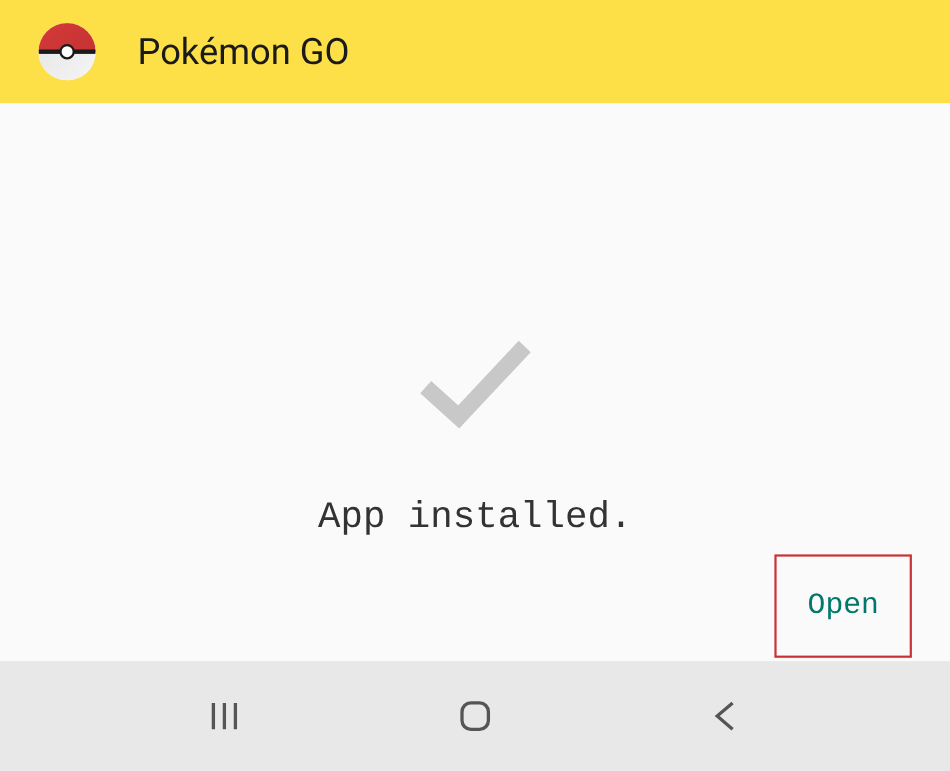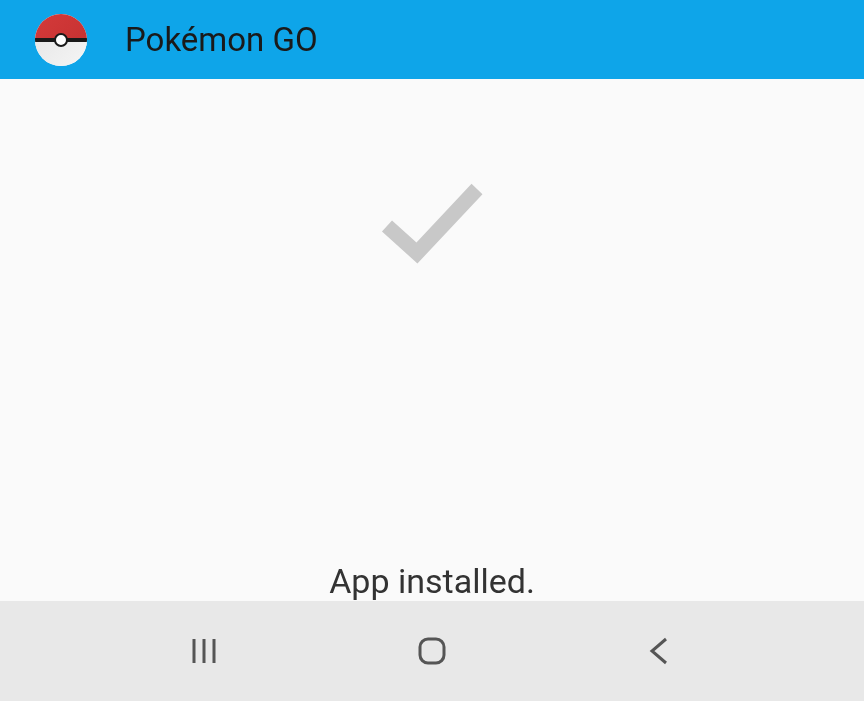--- a/index.html
+++ b/index.html
@@ -12,22 +12,22 @@
       width: 864px;
       height: 701px;
       font-family: Roboto, -apple-system, BlinkMacSystemFont, sans-serif;
       background: #f5f5f5;
       display: flex;
       flex-direction: column;
       overflow: hidden;
     }
     
     .header {
-      background: #0ea5e9;
-      height: 79px;
+      background: #fde047;
+      height: 94px;
       display: flex;
       align-items: center;
       padding-left: 35px;
       gap: 38px;
     }
     
     .app-icon {
       width: 52px;
       height: 52px;
       border-radius: 50%;
@@ -83,23 +83,24 @@
       font-size: 33px;
       font-weight: 400;
     }
     
     .content {
       flex: 1;
       background: #fafafa;
       display: flex;
       flex-direction: column;
       align-items: center;
-      justify-content: space-between;
+      justify-content: center;
       padding-top: 92px;
       position: relative;
+      font-family: Liberation Mono, monospace;
     }
     
     .checkmark-icon {
       width: 120px;
       height: 100px;
       margin-bottom: 55px;
     }
     
     .status-text {
       font-size: 34px;
@@ -174,20 +175,23 @@
   <div class="header-title">Pokémon GO</div>
 </div>
 
 <div class="content">
   <svg class="checkmark-icon" viewBox="0 0 120 100">
     <path d="M 15 55 L 45 82 L 105 18" stroke="#c8c8c8" stroke-width="15" fill="none" stroke-linecap="butt" stroke-linejoin="miter"></path>
   </svg>
   <div class="status-text">App installed.</div>
 
   <div class="button-row">
+    <div class="open-button-wrapper">
+      <button class="text-button">Open</button>
+    </div>
   </div>
 </div>
 
 <div class="nav-bar">
   <button class="nav-button">
     <svg class="nav-icon" width="36" height="36" viewBox="0 0 36 36">
       <line x1="8" y1="6" x2="8" y2="30" stroke="#555" stroke-width="3"></line>
       <line x1="18" y1="6" x2="18" y2="30" stroke="#555" stroke-width="3"></line>
       <line x1="28" y1="6" x2="28" y2="30" stroke="#555" stroke-width="3"></line>
     </svg>

